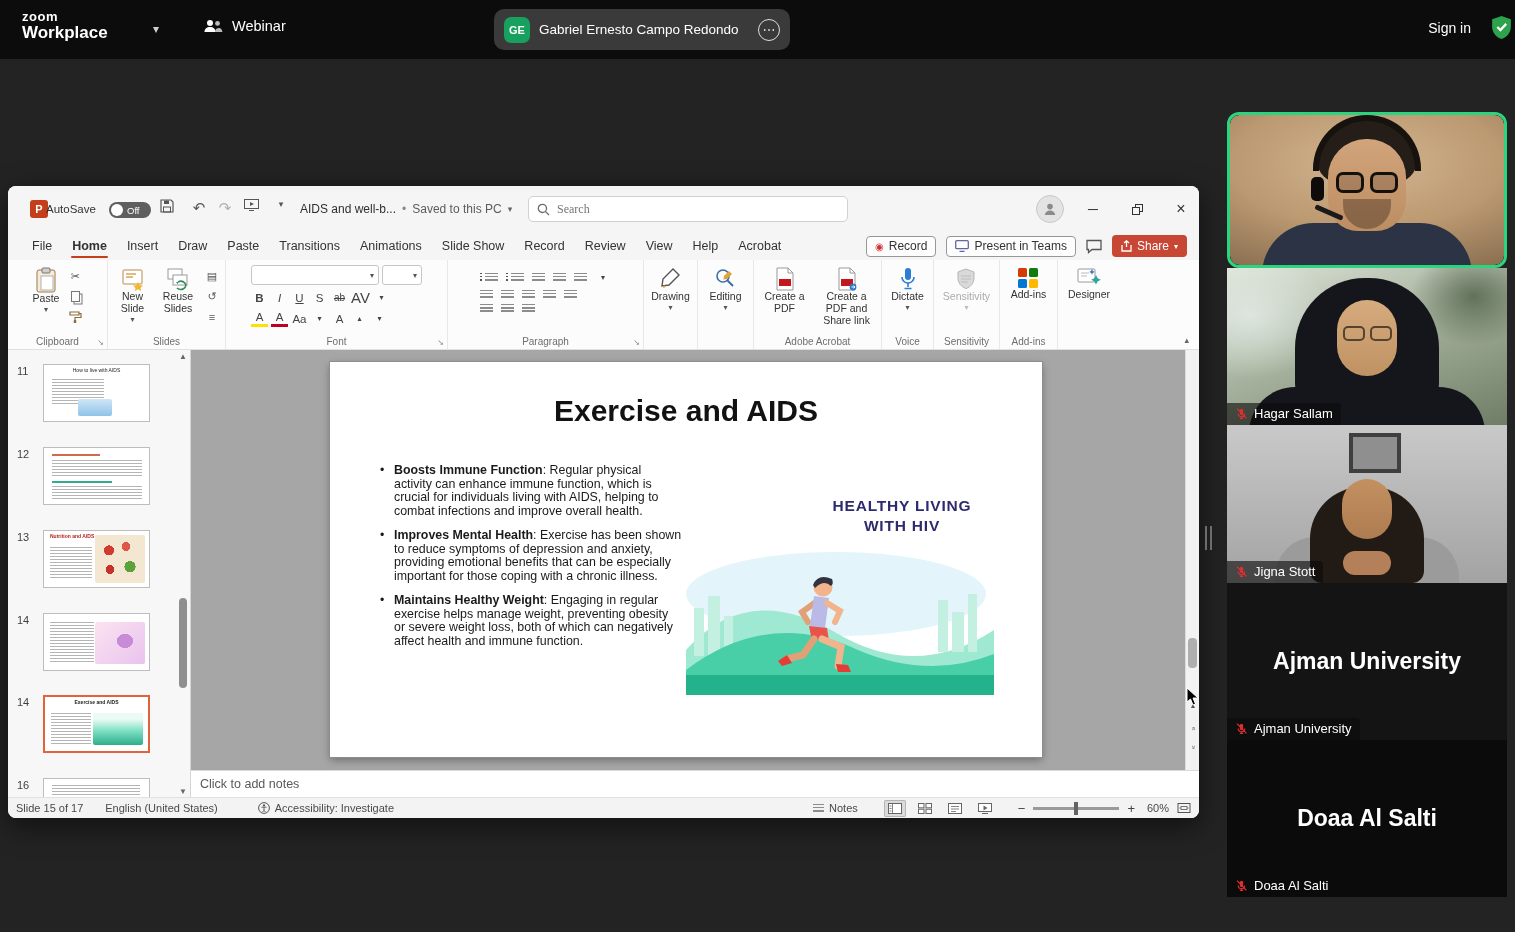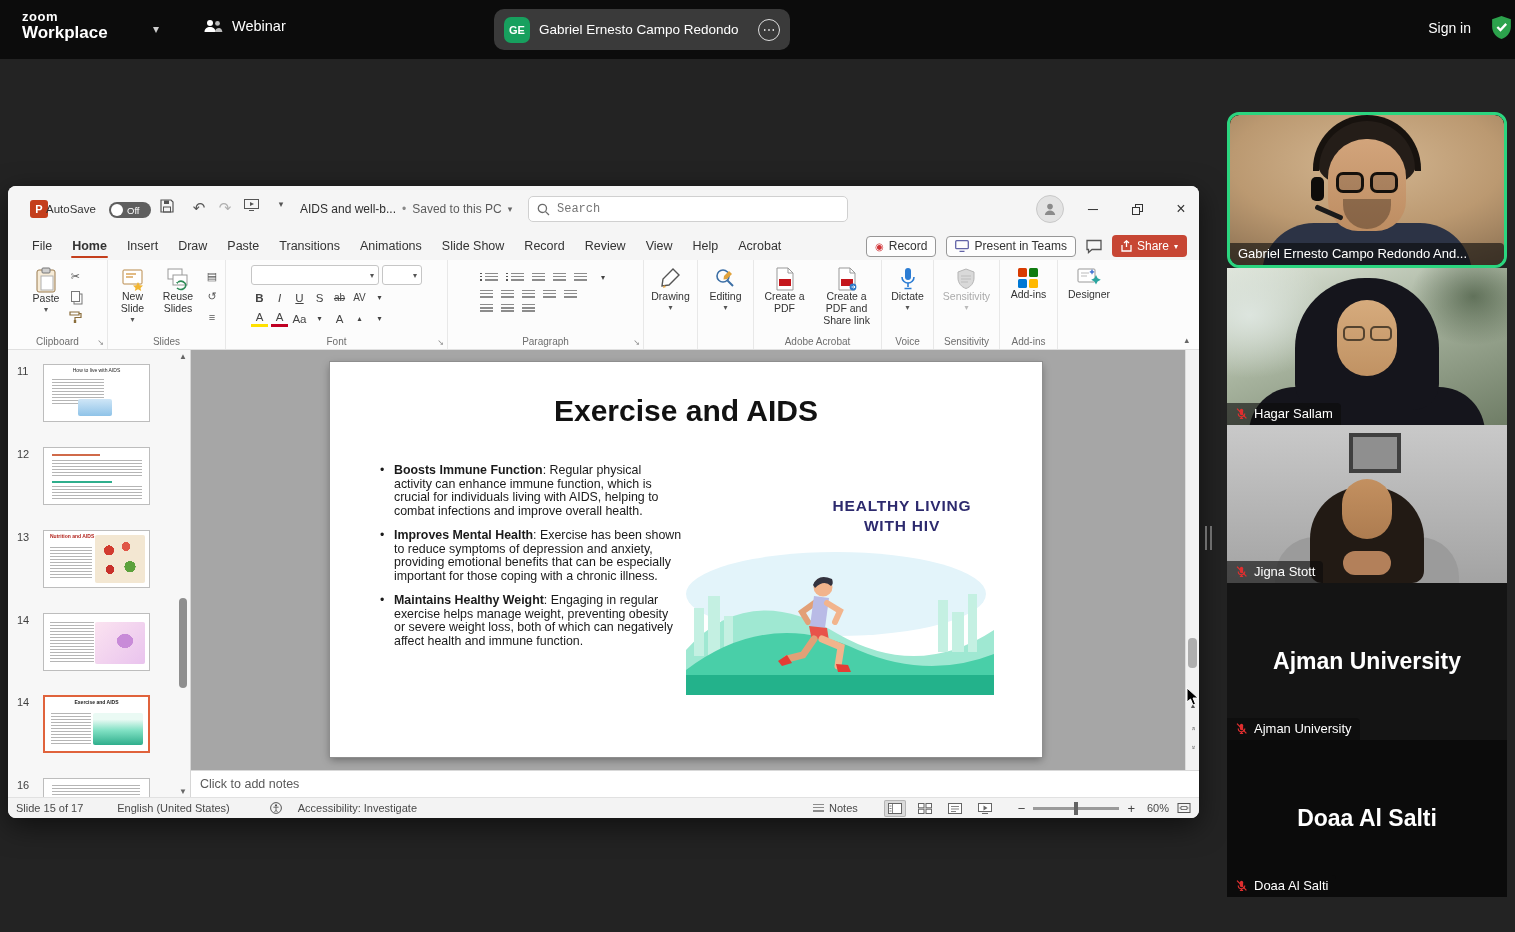--- a/index.html
+++ b/index.html
@@ -29,21 +29,21 @@
 .ppt-logo{position:absolute;left:22px;top:14px;width:18px;height:18px;background:#c43e1c;border-radius:3px;color:#fff;font-weight:bold;font-size:11px;display:flex;align-items:center;justify-content:center}
 .autosave{position:absolute;left:38px;top:17px;font-size:11.5px;color:#333}
 .as-toggle{position:absolute;left:101px;top:16px;width:42px;height:16px;background:#5f5f5f;border-radius:9px;color:#fff;font-size:9.5px;display:flex;align-items:center;gap:4px;padding:0 5px 0 2px}
 .as-knob{width:12px;height:12px;background:#fff;border-radius:50%}
 .qat{position:absolute;top:13px;color:#555;font-size:15px;width:22px;text-align:center}
 .qat.dis{color:#b0b0b0}
 .doc-title{position:absolute;left:292px;top:16px;font-size:12px;color:#2f2f2f;display:flex;gap:6px;align-items:center}
 .doc-title .saved{color:#5c5c5c}
 .doc-title .tchev{font-size:9px;color:#666}
 .searchbox{position:absolute;left:520px;top:10px;width:320px;height:26px;background:#fff;border:1px solid #d0d0d0;border-radius:5px;display:flex;align-items:center;padding:0 8px;gap:7px}
-.searchbox input{border:none;outline:none;font-size:12px;color:#4d7c0f;width:100%;background:transparent;font-family:Liberation Mono, monospace}
+.searchbox input{border:none;outline:none;font-size:12px;color:#4d7c0f;width:100%;background:transparent;font-family:Liberation Serif, serif}
 .tb-avatar{position:absolute;left:1028px;top:9px;width:28px;height:28px;border-radius:50%;background:#e3e3e3;border:1px solid #c9c9c9;display:flex;align-items:center;justify-content:center;color:#8a8a8a;font-size:13px}
 .win-btn{position:absolute;top:0;width:44px;height:46px;display:flex;align-items:center;justify-content:center;color:#333;font-size:14px;cursor:pointer}
 .restore{width:11px;height:11px;position:relative}
 .restore i{position:absolute;border:1.2px solid #333;width:8px;height:8px}
 .restore .t{right:0;top:0}
 .restore .b{left:0;bottom:0;background:#f5f5f5}
 
 
 #mbar{position:absolute;left:0;top:46px;width:100%;height:28px;background:#f5f5f5;display:flex;align-items:center;font-size:12.5px;color:#333}
 .mtab{padding:4px 10px;cursor:pointer;position:relative;white-space:nowrap}
@@ -368,21 +368,21 @@
             <span class="combo" style="width:40px">
                 <span class="cd">▾</span>
               </span>
           </div>
           <div class="fr">
             <span class="gbtn b">B</span>
             <span class="gbtn i">I</span>
             <span class="gbtn u">U</span>
             <span class="gbtn">S</span>
             <span class="gbtn st">ab</span>
-            <span class="gbtn" style="font-size:10px">AV</span>
+            <span class="gbtn" style="font-size:15px">AV</span>
             <span class="gbtn" style="font-size:8px">▾</span>
           </div>
           <div class="fr">
             <span class="gbtn ylwbar">A</span>
             <span class="gbtn redbar">A</span>
             <span class="gbtn">Aa</span>
             <span class="gbtn" style="font-size:8px">▾</span>
             <span class="gbtn">A</span>
             <span class="gbtn" style="font-size:8px">▴</span>
             <span class="gbtn" style="font-size:8px">▾</span>
@@ -634,22 +634,22 @@
       <span class="vsb-btn" style="top:375px;transform:rotate(-90deg)">»</span>
       <span class="vsb-btn" style="top:394px;transform:rotate(90deg)">»</span>
     </div>
 
     <div id="notes">
       <span>Click to add notes</span>
     </div>
 
     <div id="sbar">
       <span class="sb-item" style="margin-left:8px">Slide 15 of 17</span>
-      <span class="sb-item" style="margin-left:34px">English (United States)</span>
-      <span class="sb-item" style="margin-left:40px;display:flex;align-items:center;gap:16px">
+      <span class="sb-item" style="margin-left:22px">English (United States)</span>
+      <span class="sb-item" style="margin-left:40px;display:flex;align-items:center;gap:5px">
         <svg width="12" height="12" viewBox="0 0 12 12">
             <circle cx="6" cy="6" r="5.4" fill="none" stroke="#555"></circle>
             <circle cx="6" cy="3.4" r="1.1" fill="#555"></circle>
             <path d="M3.4 5.2h5.2M6 5.2v3M6 8.2l-1.6 2M6 8.2l1.6 2" stroke="#555" fill="none" stroke-width=".9"></path>
           </svg>
         <span>Accessibility: Investigate</span>
       </span>
       <div class="sb-right">
         <span class="sb-item" style="display:flex;align-items:center;gap:5px;margin-left:0">
           <span class="ln" style="width:11px;height:8px"></span>
@@ -709,23 +709,20 @@
         <span class="pp gab-hair"></span>
         <span class="pp gab-band"></span>
         <span class="pp gab-face"></span>
         <span class="pp gab-beard"></span>
         <span class="pp gab-glass">
             <i></i>
             <i></i>
           </span>
         <span class="pp gab-ear"></span>
         <span class="pp gab-mic"></span>
-        <span class="plabel full">
-            <span>Gabriel Ernesto Campo Redondo And...</span>
-          </span>
       </div>
     </div>
 
     <div class="tile" style="top:313px;height:158px">
       <div class="vid v-jig">
         <span class="pp jig-frame"></span>
         <span class="pp jig-body"></span>
         <span class="pp jig-hair"></span>
         <span class="pp jig-face"></span>
         <span class="pp jig-hands"></span>

